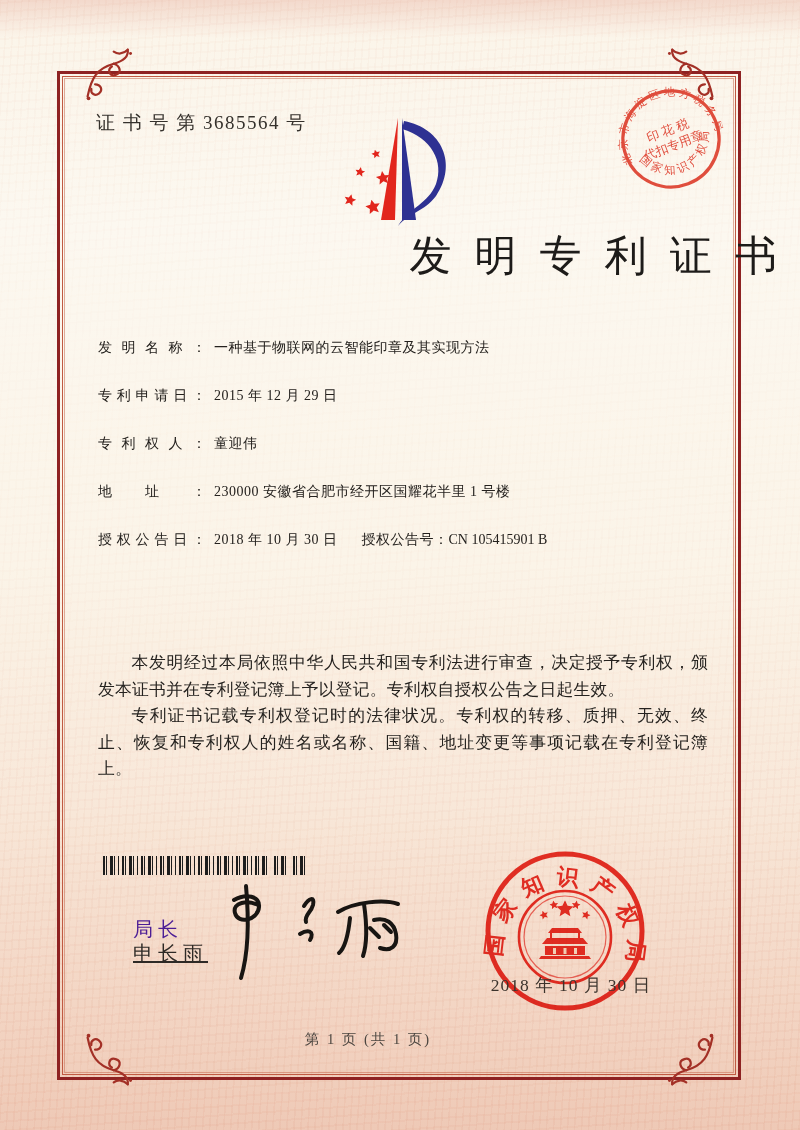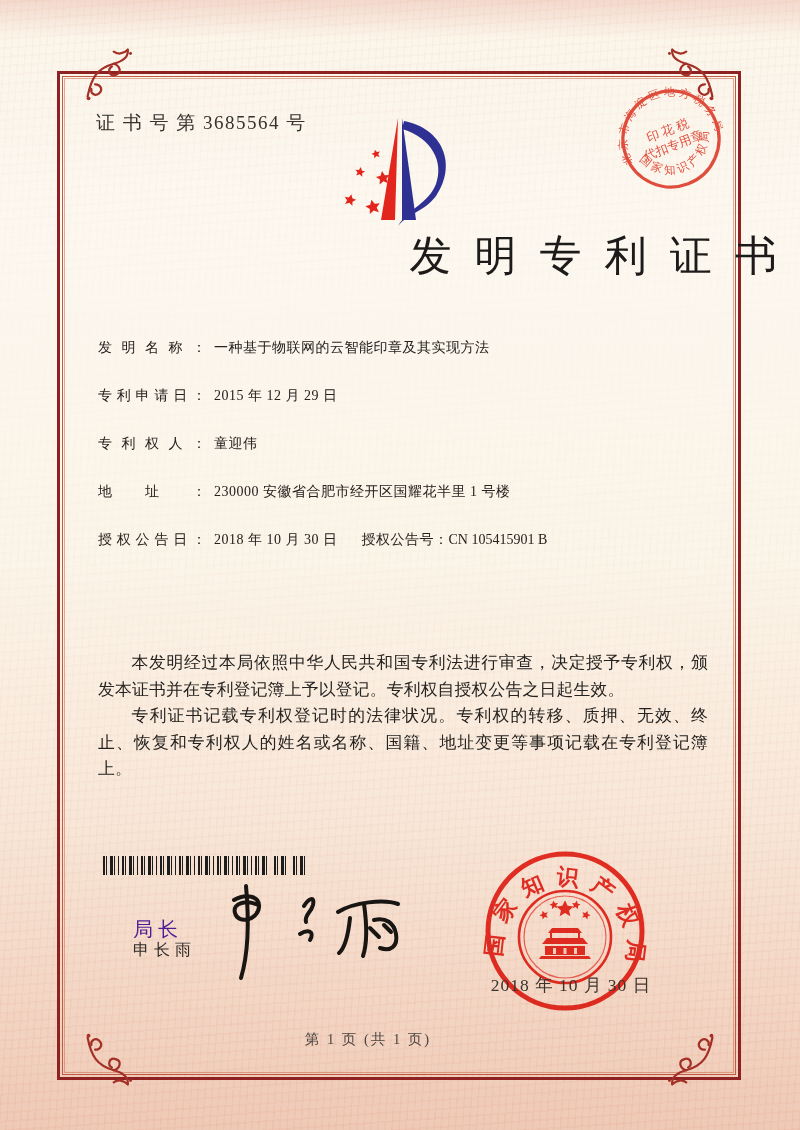--- a/index.html
+++ b/index.html
@@ -36,21 +36,21 @@
   .paragraphs{position:absolute;left:98px;right:92px;top:650px;font-size:16.8px;line-height:26.5px;color:#25221f;text-align:justify;}
   .paragraphs p{margin:0;text-indent:2em;letter-spacing:.2px;}
   .barcode{position:absolute;left:103px;top:856px;width:205px;height:19px;
     background:repeating-linear-gradient(90deg,
       #1d1d1d 0 2px,rgba(0,0,0,0) 2px 3px,
       #1d1d1d 3px 4px,rgba(0,0,0,0) 4px 7px,
       #1d1d1d 7px 10px,rgba(0,0,0,0) 10px 11.5px,
       #1d1d1d 11.5px 12.5px,rgba(0,0,0,0) 12.5px 15.5px,
       #1d1d1d 15.5px 16.5px,rgba(0,0,0,0) 16.5px 19px);}
   .signer-title{position:absolute;left:133px;top:900px;font-size:20px;letter-spacing:5px;color:#4c1d95;margin-top:16px;}
-  .signer-name{position:absolute;left:133px;top:940px;font-size:16px;letter-spacing:5px;color:#2e2a26;}
+  .signer-name{position:absolute;left:133px;top:940px;font-size:20px;letter-spacing:5px;color:#2e2a26;text-decoration:underline;}
   .signature{position:absolute;left:212px;top:880px;width:210px;height:105px;color:#181512;}
   .seal{position:absolute;left:483px;top:849px;width:164px;height:164px;mix-blend-mode:multiply;opacity:.95;}
   .seal-date{position:absolute;left:486px;top:973px;width:170px;text-align:center;font-size:17.5px;color:#3c332c;letter-spacing:1px;z-index:3;}
   .footer{position:absolute;left:0;right:0;top:1030px;text-align:center;font-size:14.5px;letter-spacing:2px;color:#4c4640;transform:translateX(-32px);}
   svg text{font-family:"Liberation Serif","DejaVu Serif",serif;}
 </style>
 </head>
 <body>
 
 <svg width="0" height="0" style="position:absolute">

